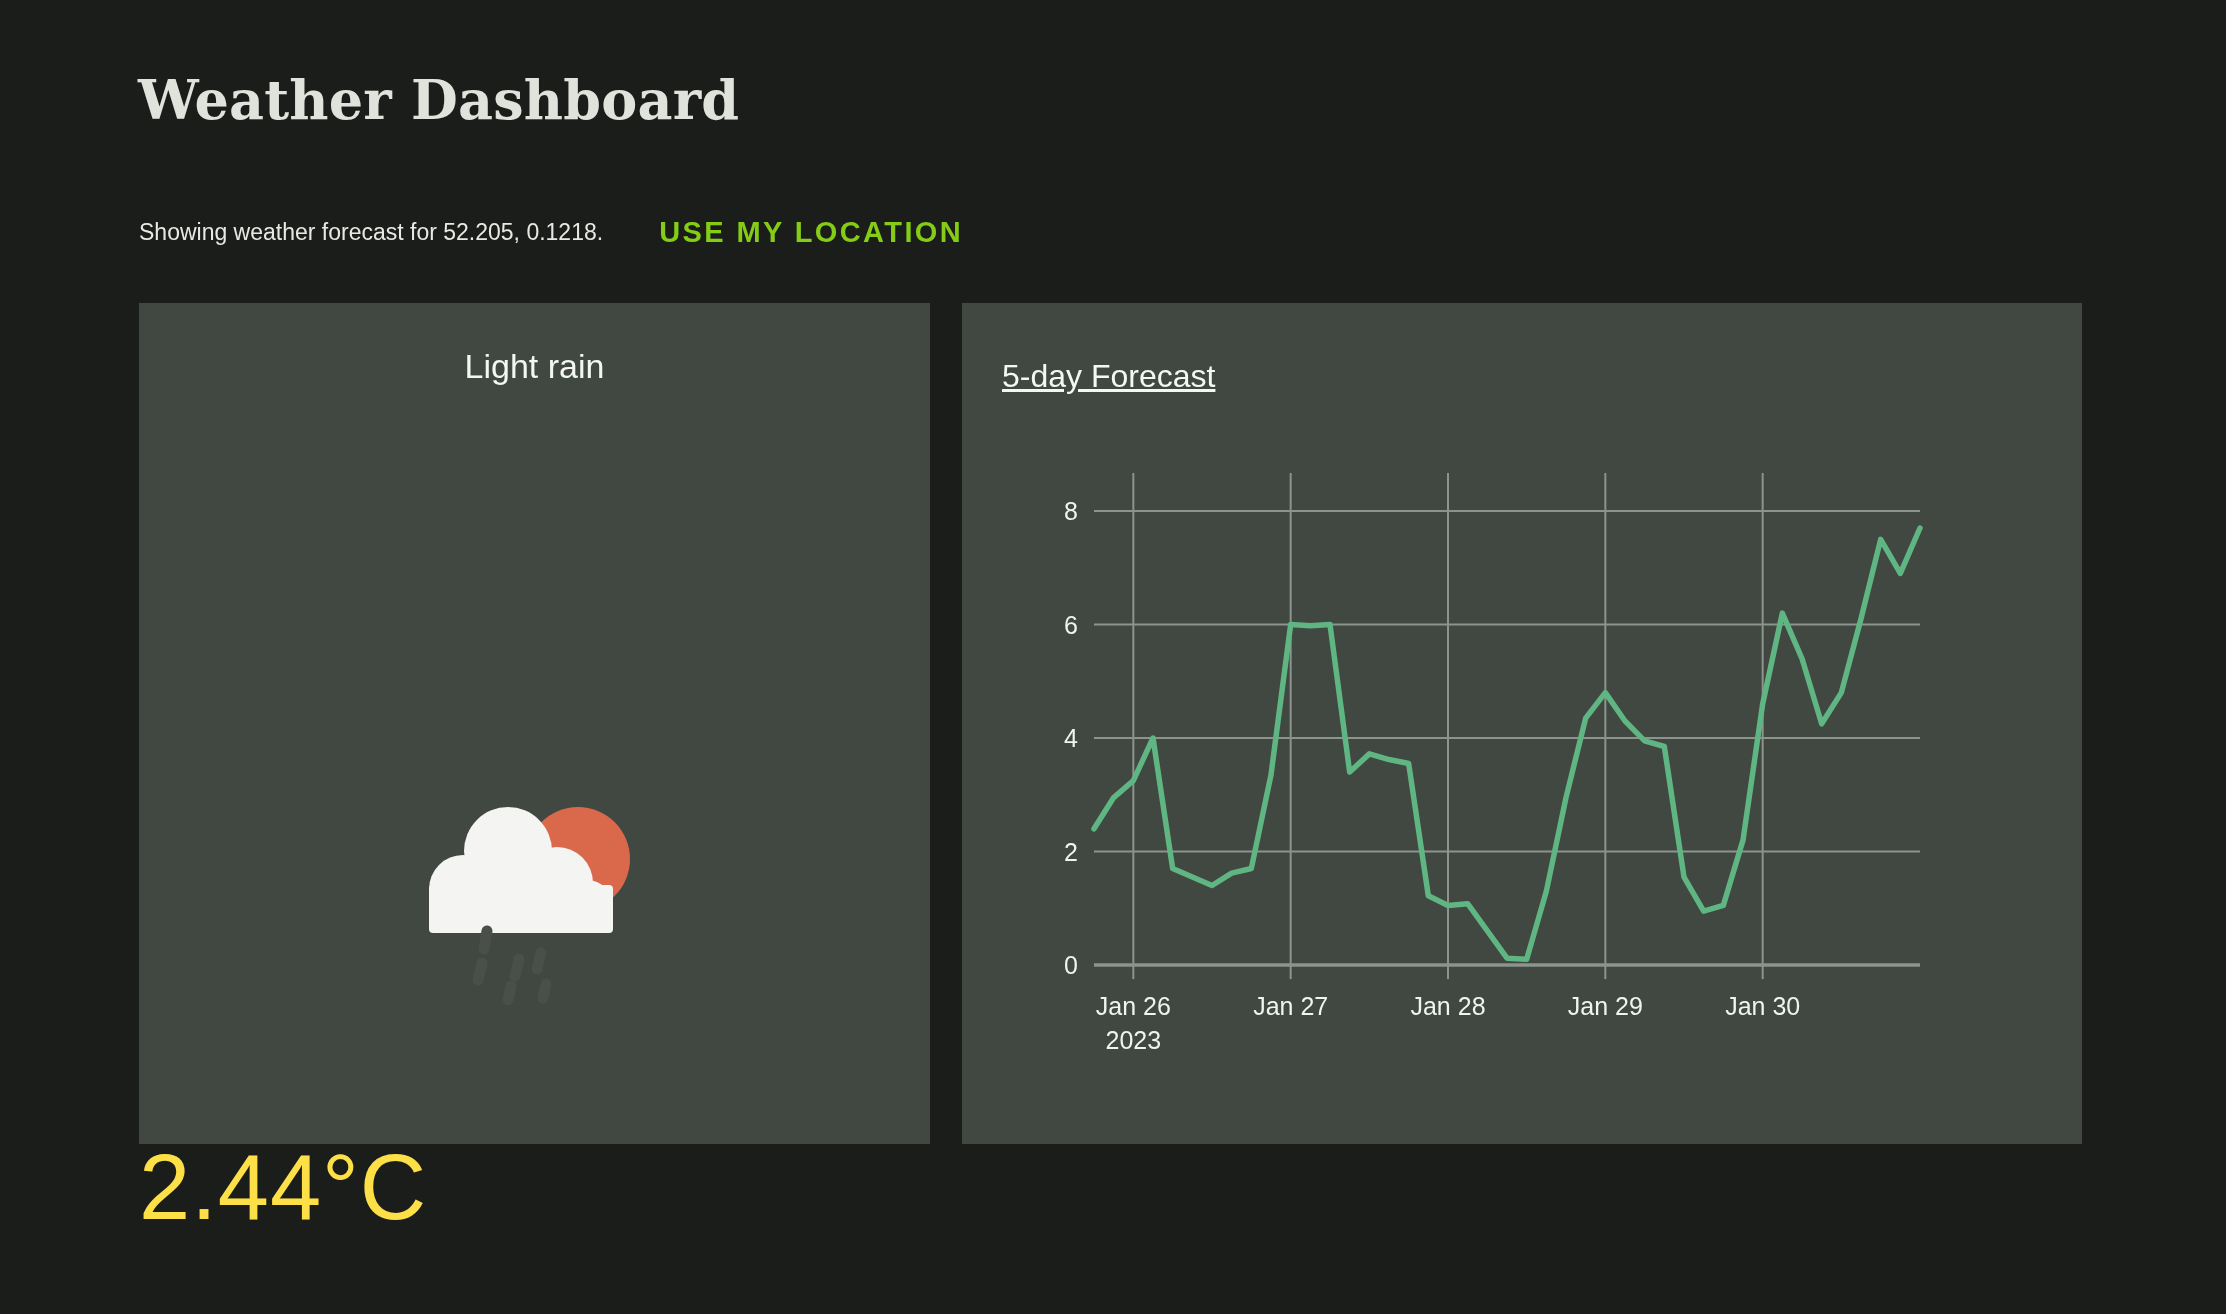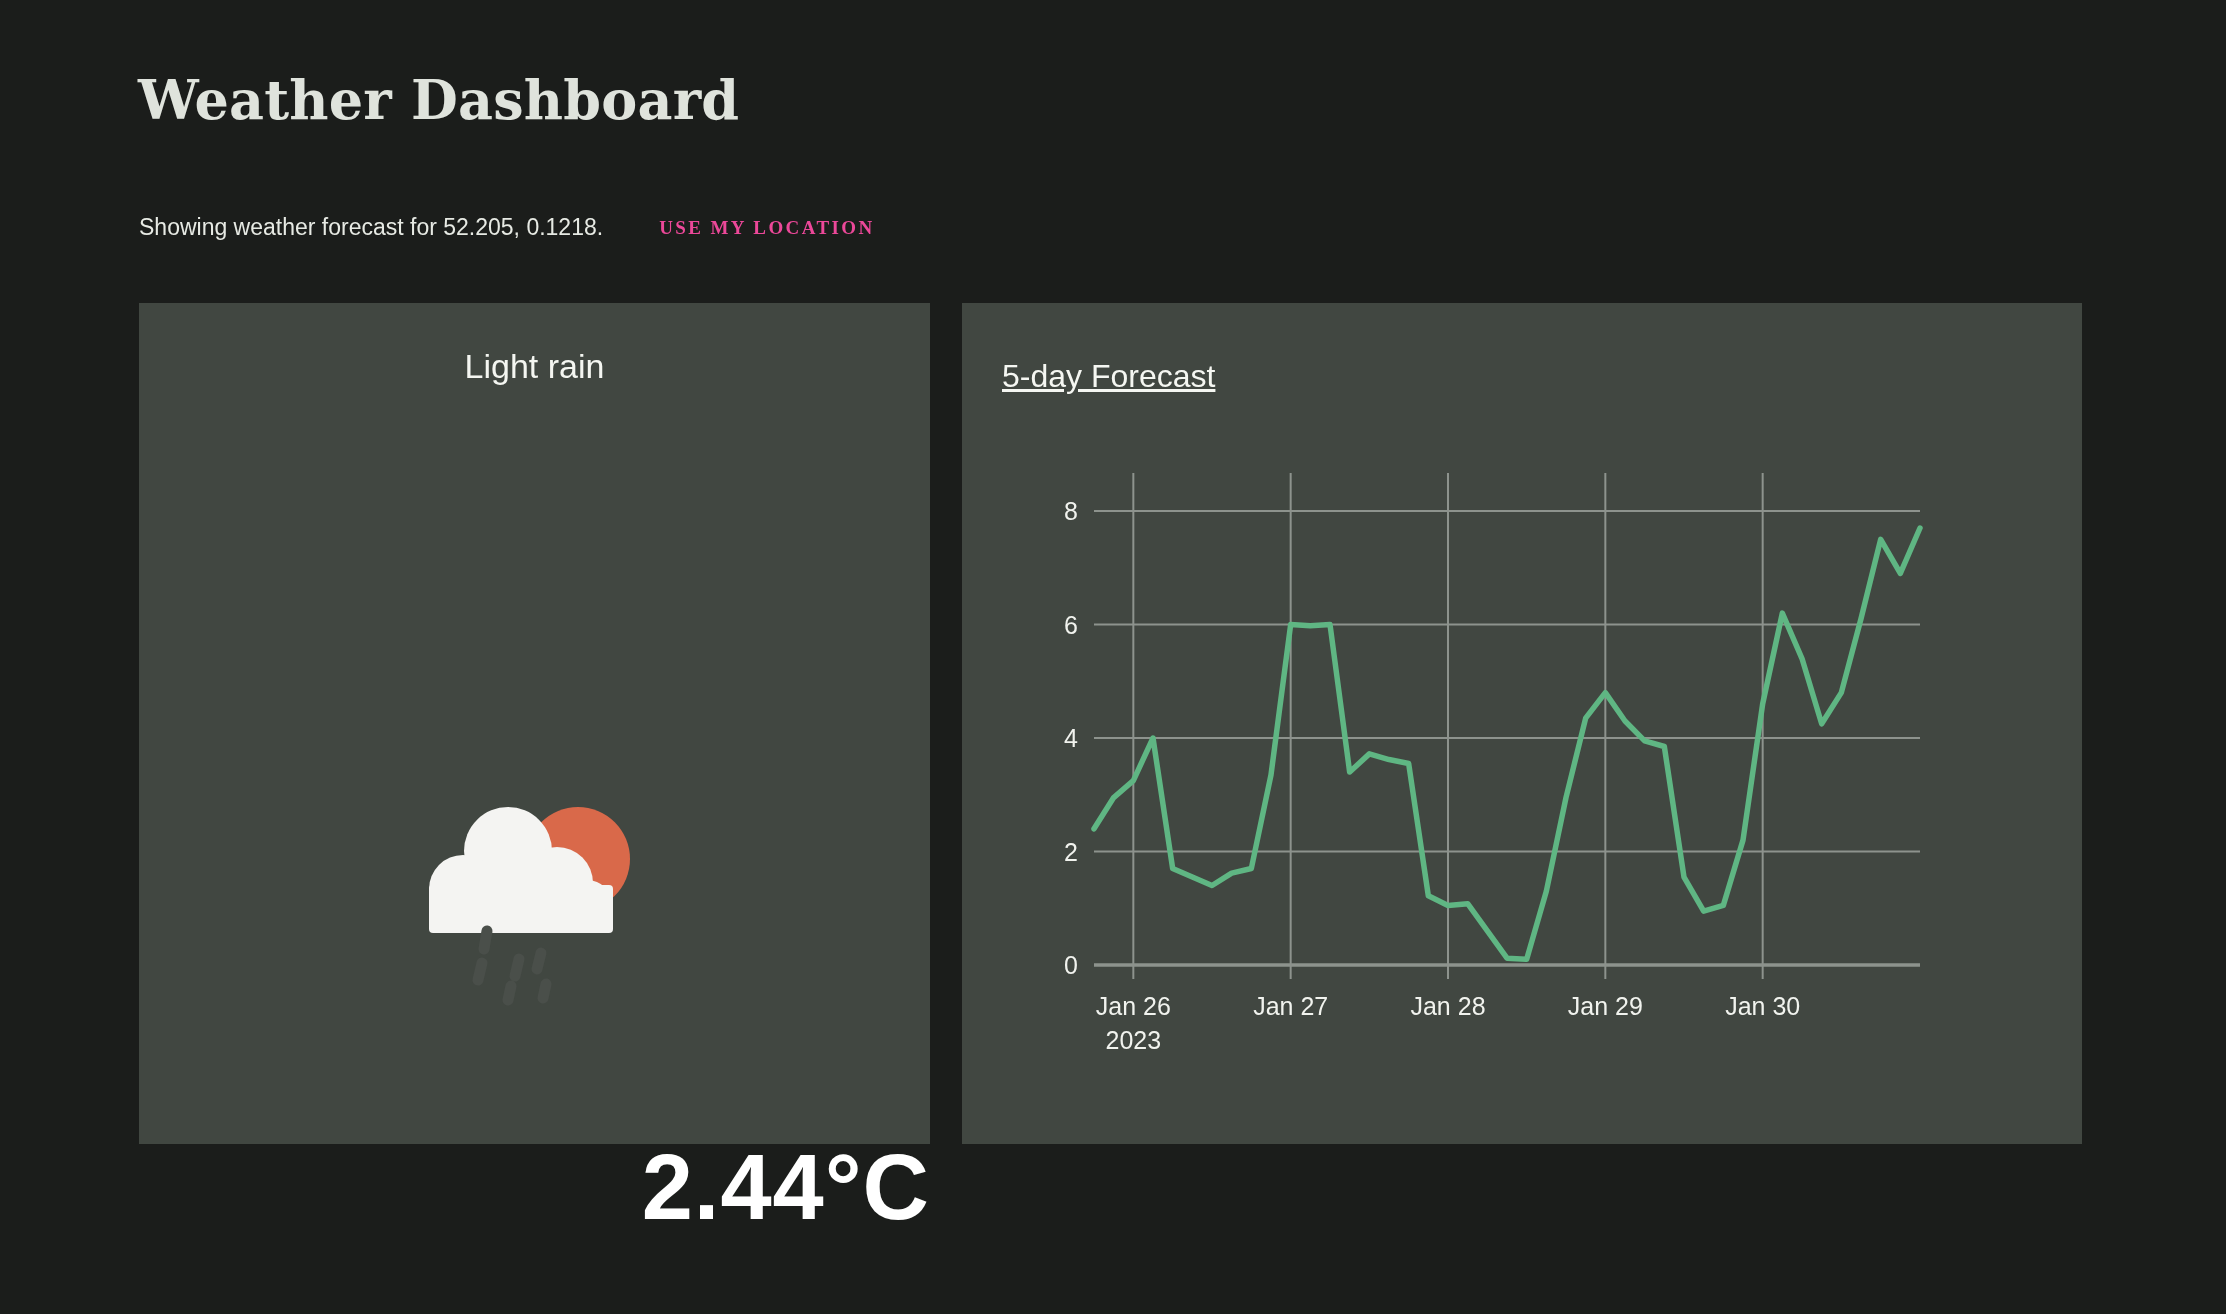--- a/index.html
+++ b/index.html
@@ -21,24 +21,24 @@
   }
   .subline {
     position: absolute; left: 139px; top: 194px;
     display: flex; align-items: center; gap: 56px;
     white-space: nowrap;
   }
   .subline-text {
     font-size: 23px; color: #e7eae4; font-weight: 400;
   }
   .loc-btn {
-    font-size: 19px; font-weight: 700; color: #ec4899;
+    font-size: 29px; font-weight: 700; color: #84cc16;
     letter-spacing: 2.4px; text-transform: uppercase;
     background: none; border: none; cursor: pointer;
-    font-family: Liberation Serif, serif;
+    font-family: Liberation Sans, sans-serif;
     padding: 2px 0;
   }
 
   
   .panel {
     position: absolute;
     background: #414741;
   }
   #current-panel { left: 139px; top: 283px; width: 791px; height: 841px; }
   #forecast-panel { left: 962px; top: 283px; width: 1120px; height: 841px; }
@@ -51,22 +51,22 @@
 
   
   .wx-icon {
     position: absolute; left: 50%; top: 478px;
     transform: translateX(-50%);
     width: 240px; height: 230px;
   }
 
   .big-temp {
     position: absolute; left: 0; top: 838px; width: 100%;
-    text-align: right;
-    font-size: 92px; font-weight: 700; color: #ffffff;
+    text-align: left;
+    font-size: 92px; font-weight: 400; color: #fde047;
     letter-spacing: 1px;
     line-height: 1;
   }
   .hilo {
     position: absolute; left: 0; top: 1025px; width: 100%;
     text-align: center;
     font-size: 24px; color: #d7dbd3; font-weight: 400;
   }
   .hilo span { display: inline-block; }
   .hilo .gap { width: 36px; }

